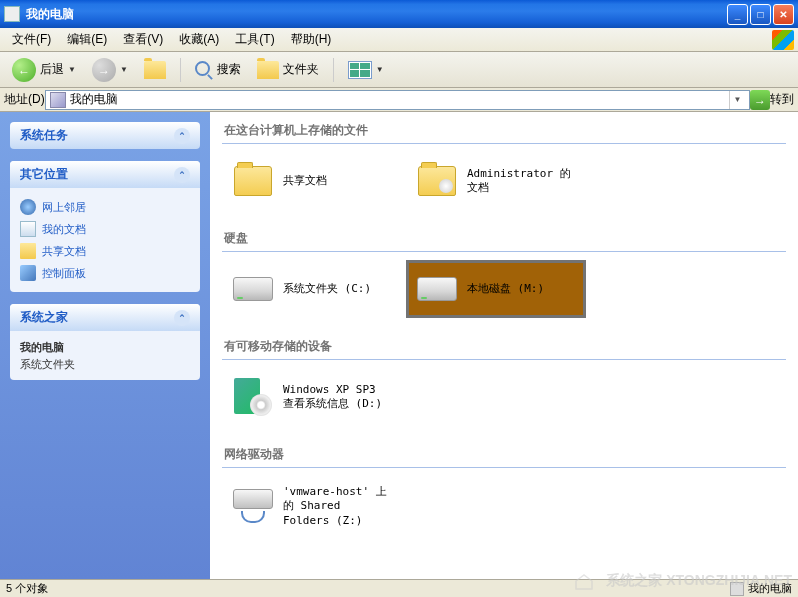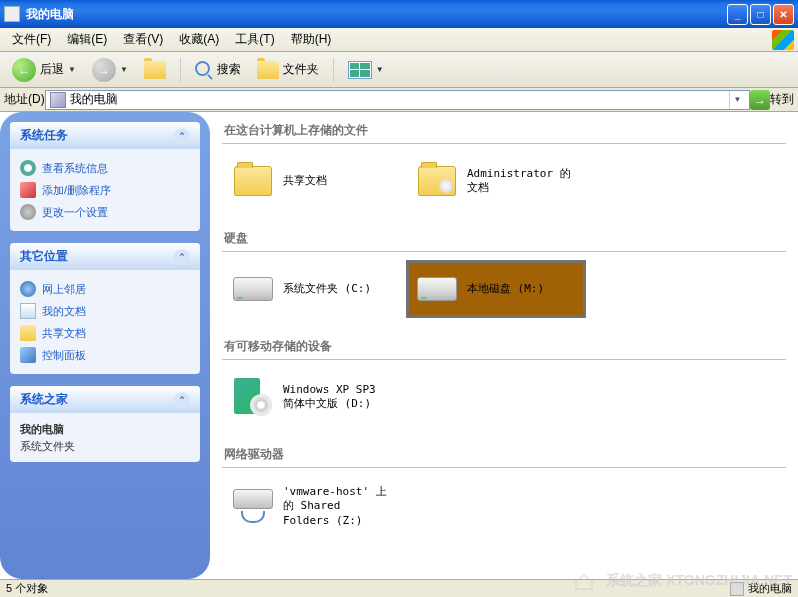--- a/index.html
+++ b/index.html
@@ -37,21 +37,21 @@
 
 .addressbar { height: 24px; background: #ece9d8; border-bottom: 1px solid #aca899; display: flex; align-items: center; padding: 0 4px; font-size: 12px; }
 .addr-input { flex: 1; height: 20px; border: 1px solid #7f9db9; background: #fff; display: flex; align-items: center; padding: 0 4px; gap: 4px; }
 .addr-dd { width: 16px; height: 18px; border-left: 1px solid #ccc; display: flex; align-items: center; justify-content: center; font-size: 8px; color: #555; margin-left: auto; cursor: pointer; }
 .go-btn { width: 20px; height: 20px; background: linear-gradient(to bottom, #7ed957, #4a9b2e); border-radius: 3px; display: flex; align-items: center; justify-content: center; color: #fff; cursor: pointer; }
 
 
 .main { display: flex; height: 467px; }
 
 
-.sidebar { width: 210px; background: linear-gradient(to bottom, #7aa3e6 0%, #6184d4 100%); padding: 10px; overflow-y: auto; border-radius: 22px; }
+.sidebar { width: 210px; background: linear-gradient(to bottom, #7aa3e6 0%, #6184d4 100%); padding: 10px; overflow-y: auto; }
 .panel { background: #eef3fc; border-radius: 4px; margin-bottom: 12px; overflow: hidden; }
 .panel-header { background: linear-gradient(to bottom, #fff, #c5daf6); padding: 5px 10px; font-size: 12px; font-weight: bold; color: #215dc6; display: flex; align-items: center; justify-content: space-between; cursor: pointer; }
 .panel-header .chev { width: 16px; height: 16px; border-radius: 50%; background: #d5e4f8; display: flex; align-items: center; justify-content: center; font-size: 9px; color: #3a6ebf; }
 .panel-body { padding: 8px 10px; }
 .task-link { display: flex; align-items: center; gap: 6px; font-size: 11px; color: #215dc6; padding: 3px 0; cursor: pointer; }
 .task-icn { width: 16px; height: 16px; flex-shrink: 0; }
 .detail-txt { font-size: 11px; color: #333; line-height: 1.5; }
 .detail-txt b { display: block; }
 
 
@@ -161,34 +161,20 @@
 </div>
 
 <div class="main">
 
   <div class="sidebar">
     <div class="panel">
       <div class="panel-header">
         <span>系统任务</span>
         <span class="chev">⌃</span>
       </div>
-      <div class="panel-body">
-        <div class="task-link">
-            <div class="task-icn si-info"></div>
-            <span>查看系统信息</span>
-          </div>
-        <div class="task-link">
-            <div class="task-icn si-add"></div>
-            <span>添加/删除程序</span>
-          </div>
-        <div class="task-link">
-            <div class="task-icn si-gear"></div>
-            <span>更改一个设置</span>
-          </div>
-      </div>
     </div>
 
     <div class="panel">
       <div class="panel-header">
         <span>其它位置</span>
         <span class="chev">⌃</span>
       </div>
       <div class="panel-body">
         <div class="task-link">
             <div class="task-icn si-net"></div>
@@ -256,21 +242,21 @@
 
     <div class="section-header">有可移动存储的设备</div>
     <div class="items">
       <div class="item">
         <div class="item-icon">
             <div class="cd-box">
               <div class="box"></div>
               <div class="disc"></div>
             </div>
           </div>
-        <div class="item-label">Windows XP SP3 简体中文版 (D:)</div>
+        <div class="item-label">Windows XP SP3 查看系统信息 (D:)</div>
       </div>
     </div>
 
     <div class="section-header">网络驱动器</div>
     <div class="items">
       <div class="item">
         <div class="item-icon">
             <div class="net-drive">
               <div class="drv"></div>
               <div class="cable"></div>

